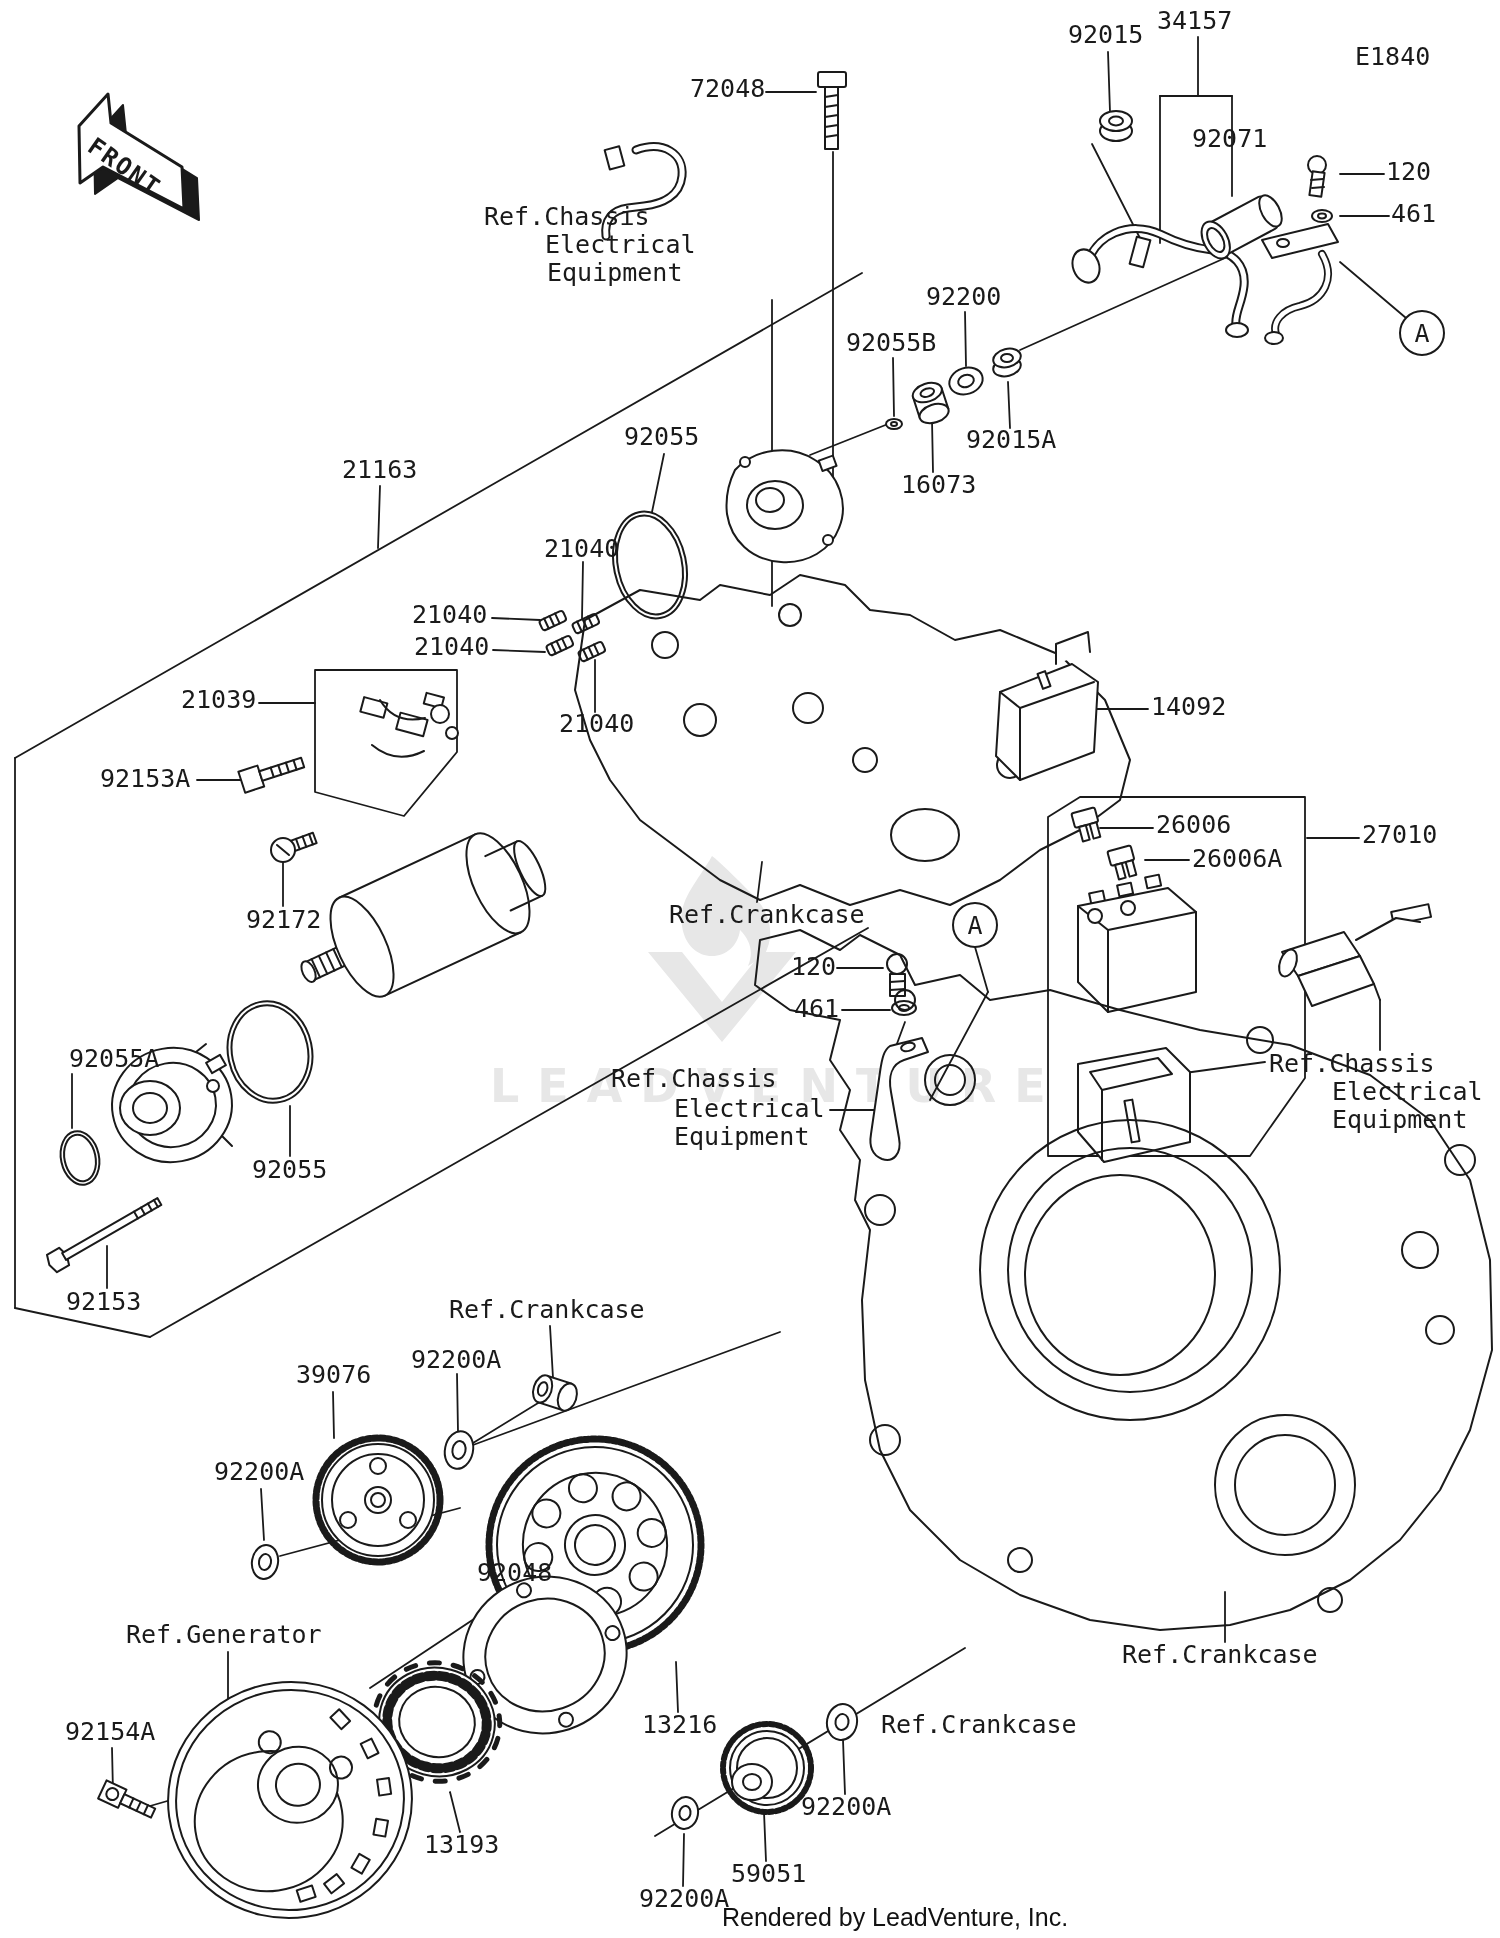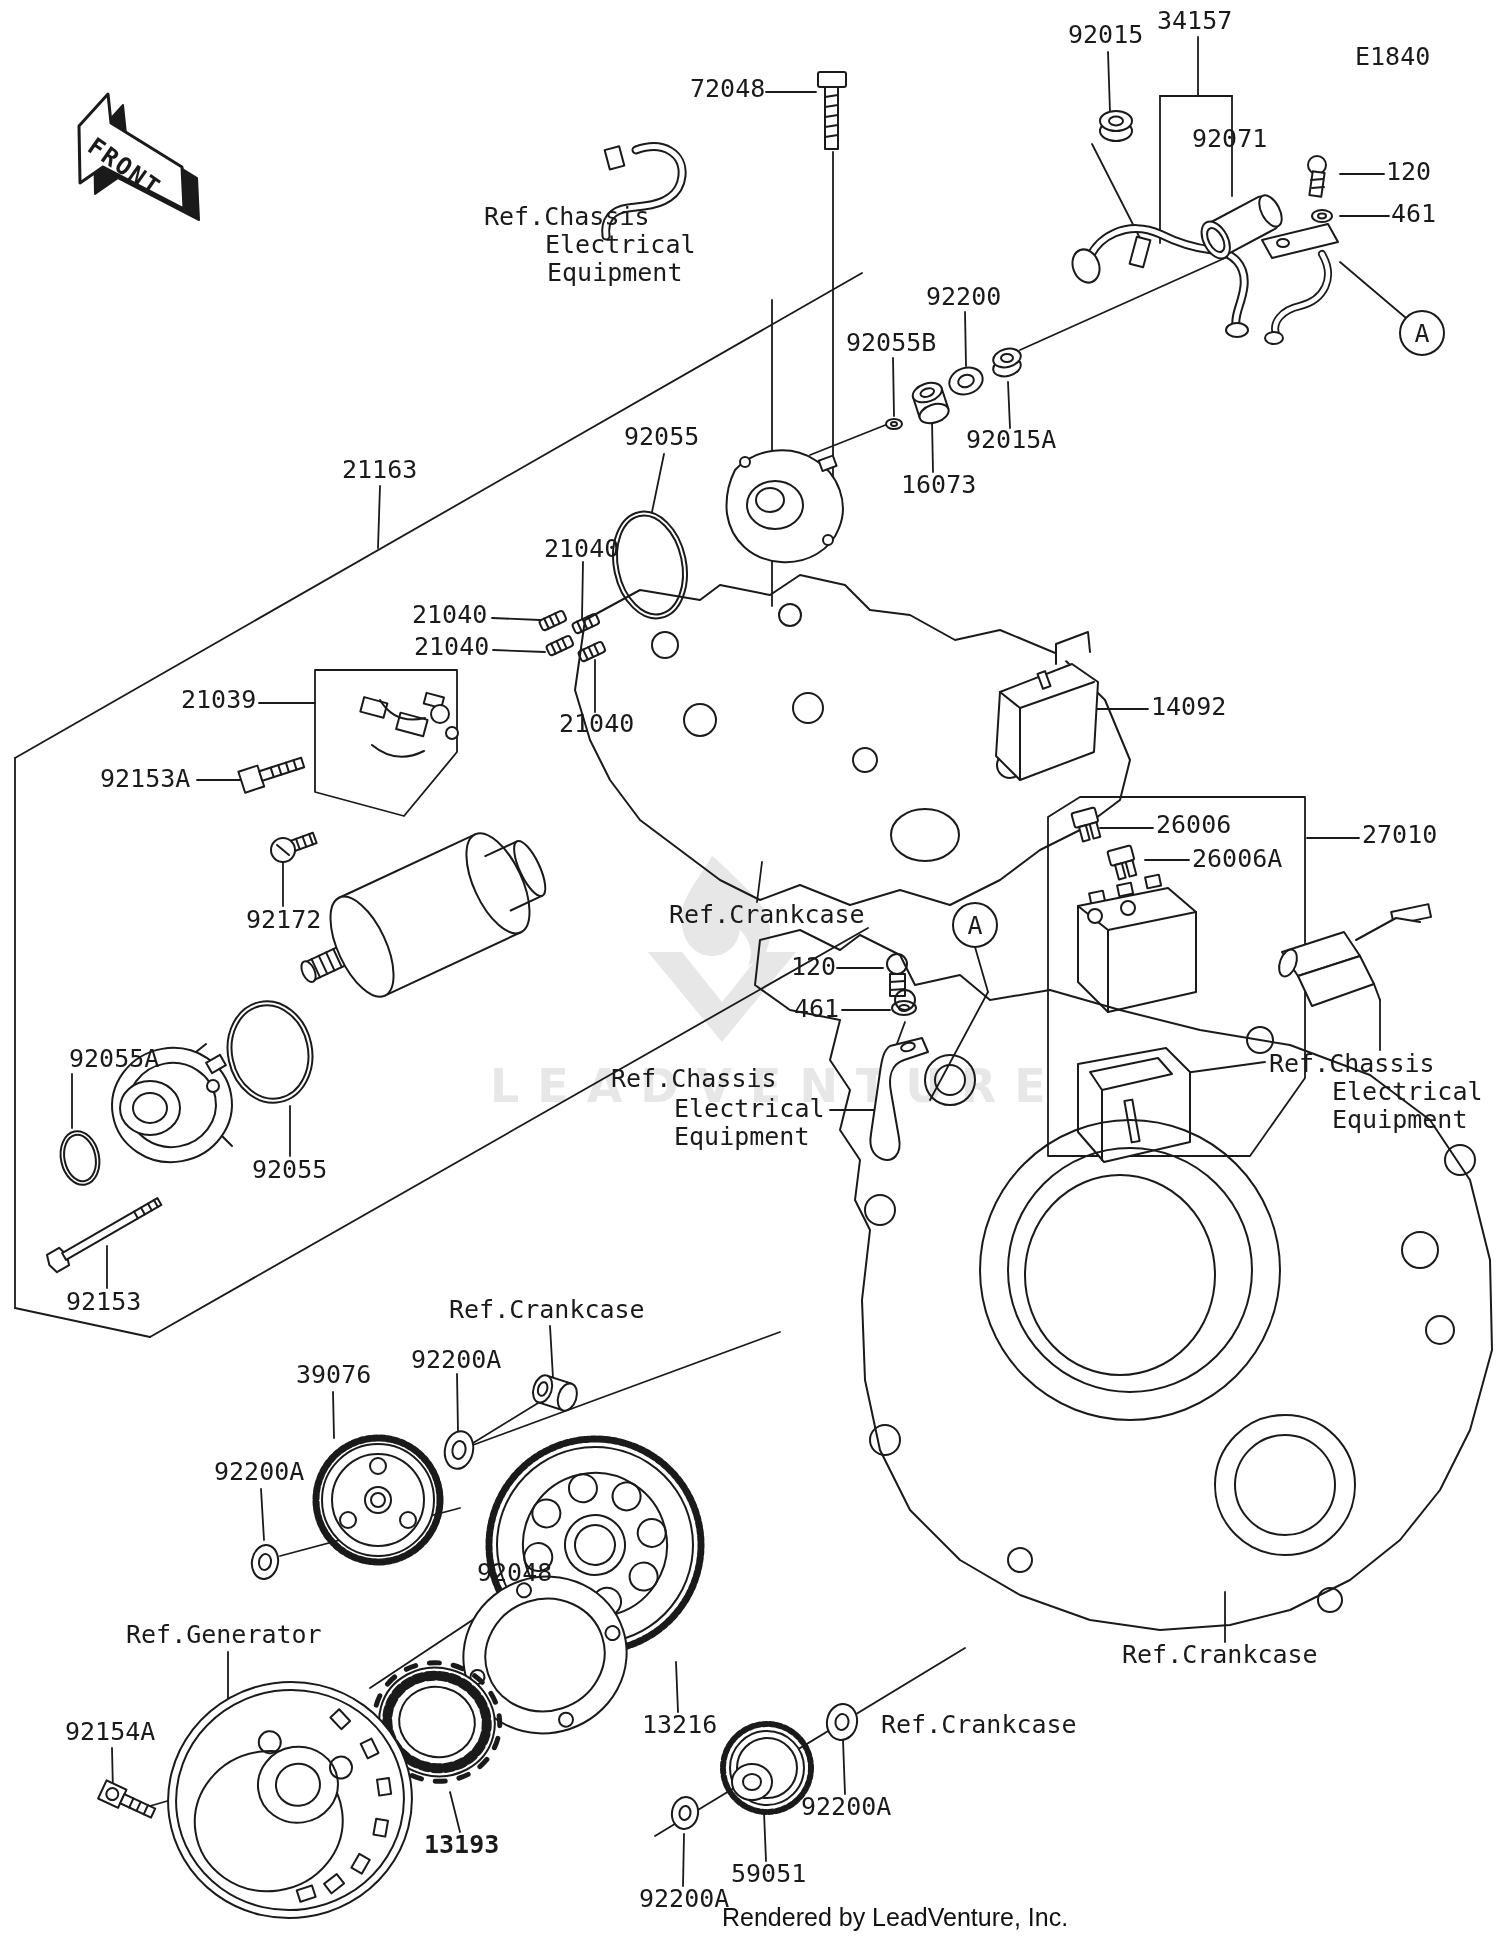--- a/index.html
+++ b/index.html
@@ -533,21 +533,21 @@
       <span class="part-label" style="left: 449px; top: 1297px;">Ref.Crankcase</span>
       <span class="part-label" style="left: 411px; top: 1347px;">92200A</span>
       <span class="part-label" style="left: 296px; top: 1362px;">39076</span>
       <span class="part-label" style="left: 214px; top: 1459px;">92200A</span>
       <span class="part-label" style="left: 477px; top: 1560px;">92048</span>
       <span class="part-label" style="left: 126px; top: 1622px;">Ref.Generator</span>
       <span class="part-label" style="left: 65px; top: 1719px;">92154A</span>
       <span class="part-label" style="left: 642px; top: 1712px;">13216</span>
       <span class="part-label" style="left: 1122px; top: 1642px;">Ref.Crankcase</span>
       <span class="part-label" style="left: 881px; top: 1712px;">Ref.Crankcase</span>
-      <span class="part-label" style="left: 424px; top: 1832px; font-weight: bold;">13193</span>
+      <span class="part-label" style="left: 424px; top: 1832px;">13193</span>
       <span class="part-label" style="left: 801px; top: 1794px;">92200A</span>
       <span class="part-label" style="left: 731px; top: 1861px;">59051</span>
       <span class="part-label" style="left: 639px; top: 1886px;">92200A</span>
       <div class="callout" style="left: 1422px; top: 333px;">A</div>
       <div class="callout" style="left: 975px; top: 925px;">A</div>
       <span class="part-label" style="left: 1355px; top: 44px;">E1840</span>
     </div>
 
 <div id="footer-credit">Rendered by LeadVenture, Inc.</div>
 

